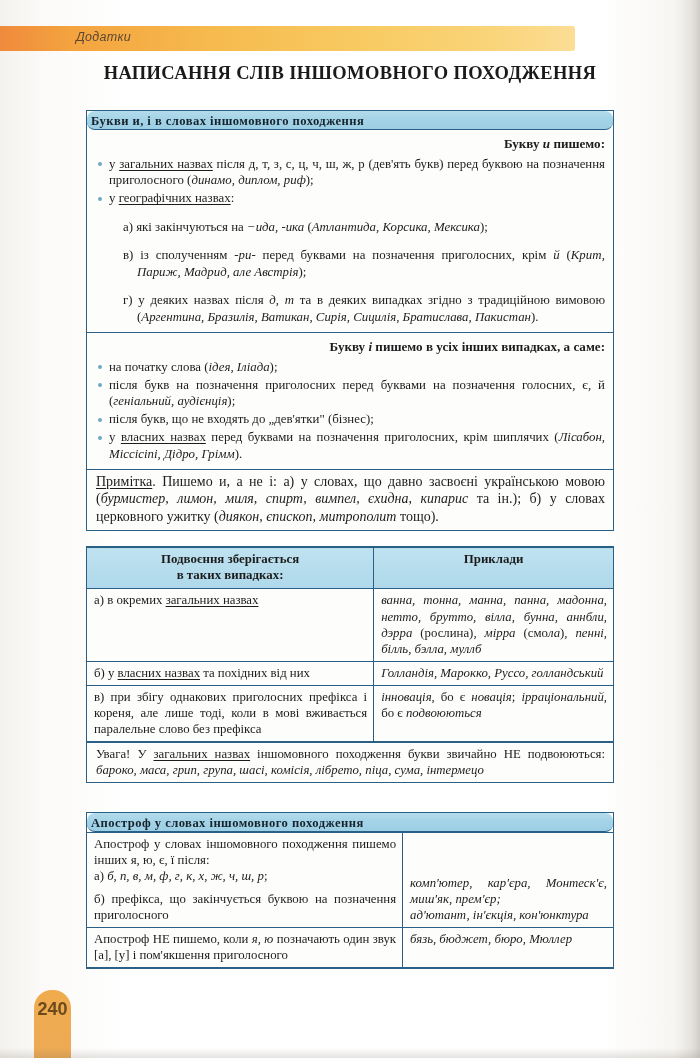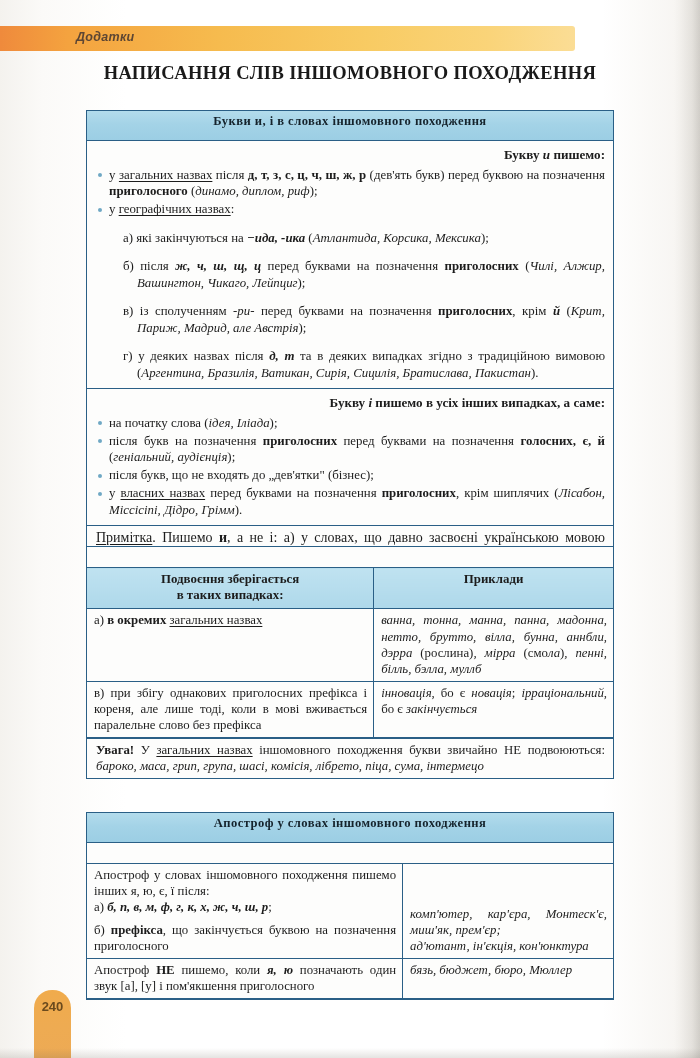--- a/index.html
+++ b/index.html
@@ -34,21 +34,21 @@
     height: 25px;
     background: linear-gradient(90deg, #ef8a3c 0%, #f4a33f 12%, #f6bb4e 38%, #f8cb63 64%, #fad479 85%, #fbdd95 100%);
     border-radius: 0 3px 3px 0;
   }
   .runhead-label {
     position: absolute;
     left: 76px;
     top: 30px;
     font-family: "Liberation Sans", sans-serif;
     font-style: italic;
-    font-weight: bold;
+    font-weight: normal;
     font-size: 12.5px;
     color: #5d4633;
     letter-spacing: .3px;
   }
 
   
   .page-title {
     position: absolute;
     left: 0;
     top: 63px;
@@ -66,26 +66,26 @@
     position: absolute;
     left: 86px;
     width: 528px;
     box-sizing: border-box;
     border: 1.3px solid #2a5f86;
     background: #fdfdfc;
   }
   .band {
     background: linear-gradient(180deg, #b3dcec 0%, #a4d3e7 45%, #9ccee4 100%);
     border-bottom: 1.3px solid #2a5f86;
-    text-align: center;
     font-weight: bold;
     font-size: 12.6px;
     letter-spacing: .45px;
-    padding: 3px 4px 11px;
+    padding: 3px 4px 0;
     color: #15232c;
+    border-radius: 8px;
   }
 
   .body-pad {
     padding: 4px 8px 5px 9px;
     font-size: 12.85px;
     line-height: 1.285;
   }
   .centered-lead {
     text-align: right;
     font-weight: bold;
@@ -118,37 +118,36 @@
   }
   .sub {
     padding-left: 14px;
     text-align: justify;
     margin: 12px 0 1px;
     text-indent: -14px;
   }
   .sub-wrap { padding-left: 14px; }
 
   i, .i { font-style: italic; }
-  b, .b { font-weight: bold; }
+  b, .b { font-weight: normal; }
   .u { text-decoration: underline; text-underline-offset: 1.5px; }
 
   .note {
     border-top: 1.3px solid #2a5f86;
     padding: 3px 8px 4px 9px;
     font-size: 14px;
     line-height: 1.26;
     text-align: justify;
   }
 
   
   table.rules {
     width: 100%;
     border-collapse: collapse;
     font-size: 12.8px;
-    margin-top: 20px;
   }
   table.rules th, table.rules td {
     border: 1.2px solid #2a5f86;
     vertical-align: top;
     padding: 3px 6px 4px 7px;
     line-height: 1.255;
   }
   table.rules th {
     background: linear-gradient(180deg, #bfe2f0 0%, #aed8ea 100%);
     text-align: center;
@@ -181,21 +180,21 @@
     border-radius: 18px 18px 0 0;
   }
   .folio span {
     position: absolute;
     left: 0;
     top: 9px;
     width: 100%;
     text-align: center;
     font-family: "Liberation Sans", sans-serif;
     font-weight: bold;
-    font-size: 13px;
+    font-size: 18px;
     color: #6b4a1d;
   }
 
   .edge-shadow {
     position: absolute;
     right: 0; top: 0; bottom: 0;
     width: 26px;
     background: linear-gradient(90deg, rgba(0,0,0,0) 0%, rgba(120,110,95,.10) 70%, rgba(90,82,70,.19) 100%);
     pointer-events: none;
   }
@@ -221,21 +220,20 @@
     <div class="band">Букви и, і в словах іншомовного походження</div>
 
     <div class="body-pad">
       <div class="centered-lead">Букву <span class="it">и</span> пишемо:</div>
 
       <ul class="bullets">
         <li>у <span class="u">загальних назвах</span> після <b>д, т, з, с, ц, ч, ш, ж, р</b> (дев'ять букв) перед буквою на позначення <b>приголосного</b> (<i>динамо, диплом, риф</i>);</li>
         <li>у <span class="u">географічних назвах</span>:
           <div class="sub-wrap">
             <div class="sub">а)&nbsp;які закінчуються на <b><i>−ида, -ика</i></b> (<i>Атлантида, Корсика, Мексика</i>);</div>
-            <div class="sub">б)&nbsp;після <b><i>ж, ч, ш, щ, ц</i></b> перед буквами на позначення <b>приголосних</b> (<i>Чилі, Алжир, Вашингтон, Чикаго, Лейпциг</i>);</div>
             <div class="sub">в)&nbsp;із сполученням <i>-ри-</i> перед буквами на позначення <b>приголосних</b>, крім <b><i>й</i></b> (<i>Крит, Париж, Мадрид, але Австрія</i>);</div>
             <div class="sub">г)&nbsp;у деяких назвах після <b><i>д, т</i></b> та в деяких випадках згідно з традиційною вимовою (<i>Аргентина, Бразилія, Ватикан, Сирія, Сицилія, Братислава, Пакистан</i>).</div>
           </div>
         </li>
       </ul>
     </div>
 
     <div class="body-pad" style="border-top:1.3px solid #2a5f86;">
       <div class="centered-lead">Букву <span class="it">і</span> пишемо в усіх інших випадках, а саме:</div>
       <ul class="bullets">
@@ -266,22 +264,26 @@
           </th>
           <th>Приклади</th>
         </tr>
       </thead>
       <tbody>
         <tr>
           <td class="left">а) <b>в окремих</b> <span class="u">загальних назвах</span></td>
           <td class="right">ванна, тонна, манна, панна, мадонна, нетто, брутто, вілла, бунна, аннбли, дэрра <span style="font-style:normal">(рослина)</span>, мірра <span style="font-style:normal">(смо</span>ла<span style="font-style:normal">)</span>, пенні, білль, бэлла, муллб</td>
         </tr>
         <tr>
+          <td class="left">б) у <span class="u">власних назвах</span> та похідних від них</td>
+          <td class="right">Голландія, Марокко, Руссо, голландський</td>
+        </tr>
+        <tr>
           <td class="left">в) при збігу однакових приголосних префікса і кореня, але лише тоді, коли в мові вживається паралельне слово без префікса</td>
-          <td class="right"><i>інновація</i><span style="font-style:normal">, бо є </span><i>новація</i><span style="font-style:normal">; </span><i>ірраціональний</i><span style="font-style:normal">, бо є </span><i>закінчується</i></td>
+          <td class="right"><i>інновація</i><span style="font-style:normal">, бо є </span><i>новація</i><span style="font-style:normal">; </span><i>ірраціональний</i><span style="font-style:normal">, бо є </span><i>подвоюються</i></td>
         </tr>
       </tbody>
     </table>
 
     <div class="warn">
       <b>Увага!</b> У <span class="u">загальних назвах</span> іншомовного походження букви звичайно НЕ подвоюються: <i>бароко, маса, грип, група, шасі, комісія, лібрето, піца, сума, інтермецо</i>
     </div>
   </div>
 
   <div class="block" style="top:812px;">

